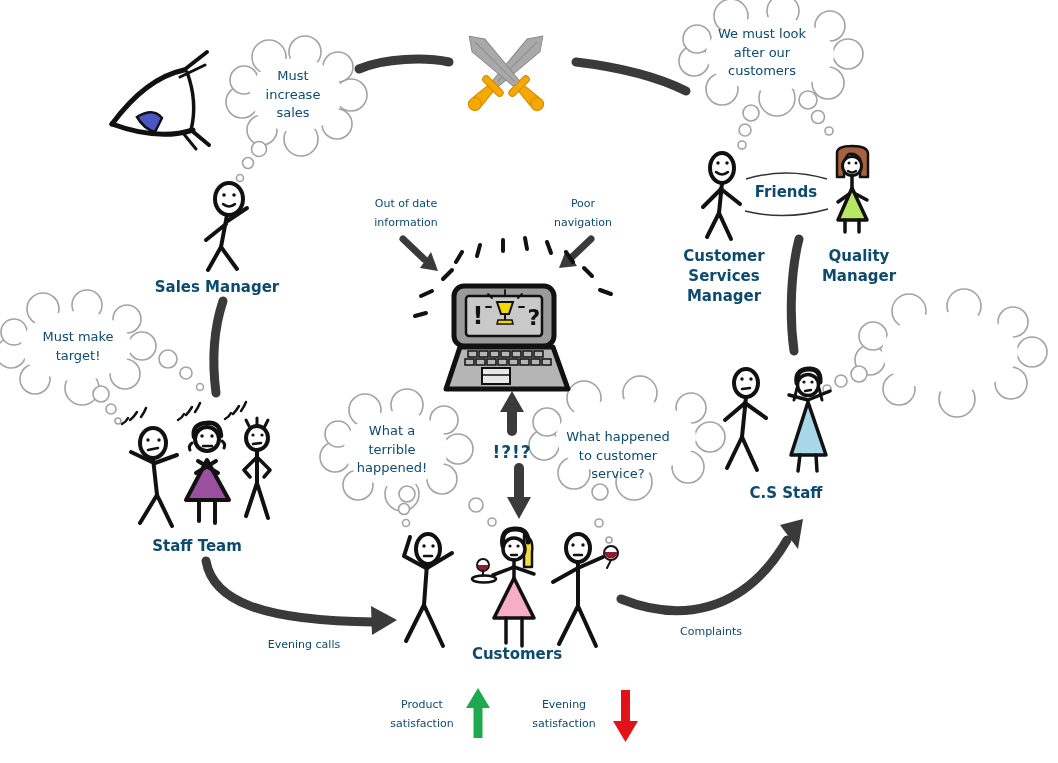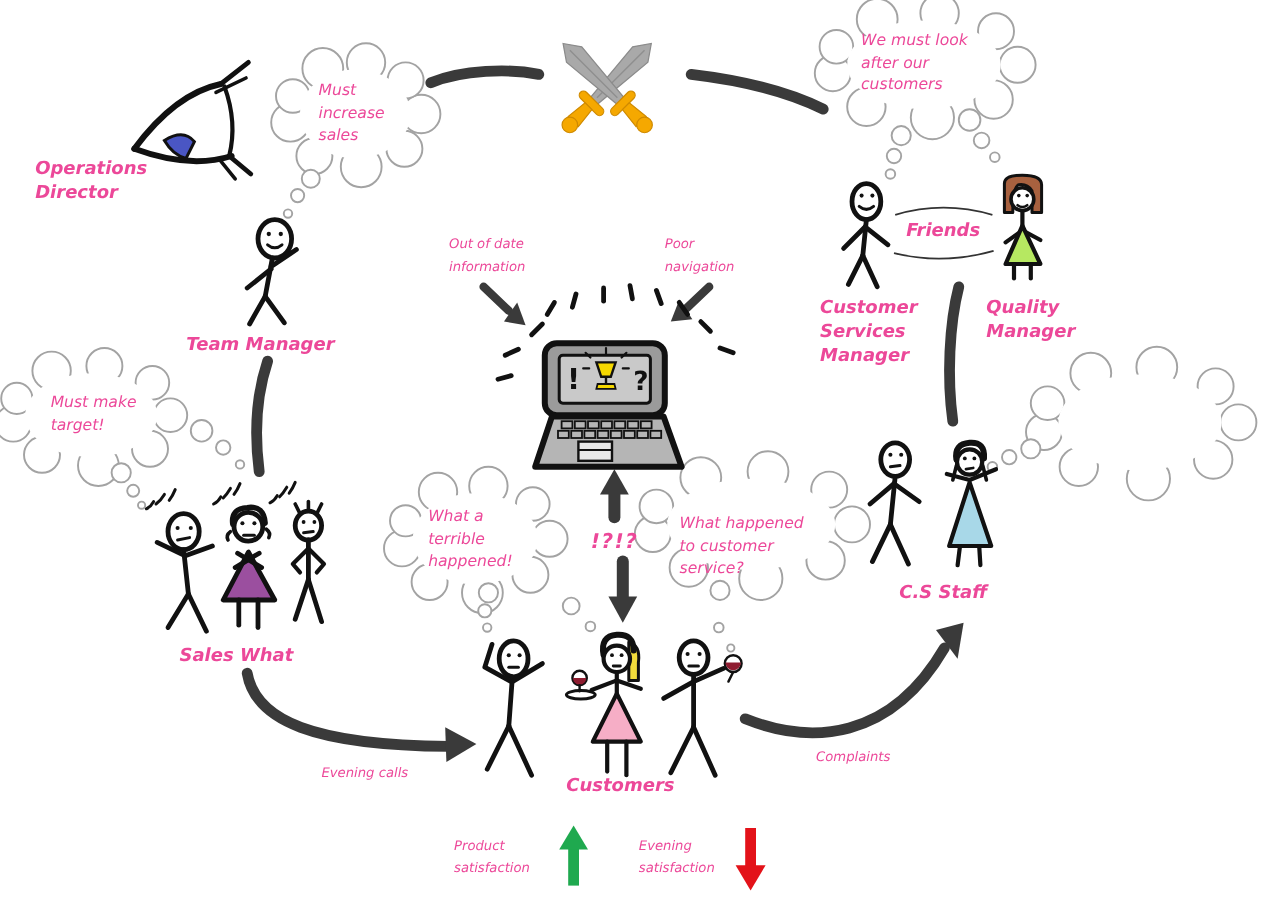--- a/index.html
+++ b/index.html
@@ -1,19 +1,19 @@
 <!DOCTYPE html>
 <html><head>
 <meta charset="utf-8">
 <style>
   html,body{margin:0;padding:0;background:#fff;}
   #canvas{position:relative;width:1058px;height:763px;background:#fff;overflow:hidden;
           font-family:"DejaVu Sans",sans-serif;color:#111;}
   #art{position:absolute;left:0;top:0;}
-  .lbl{position:absolute;transform:translate(-50%,-50%);white-space:nowrap;color:#ec4899;font-style:italic;}
+  .lbl{position:absolute;transform:translate(-50%,-50%);text-align:center;white-space:nowrap;color:#0c4a6e;}
   .name{font-weight:bold;font-size:15px;line-height:20px;}
   .note{font-size:13px;line-height:18.5px;}
   .ann{font-size:11px;line-height:19px;}
   .bang{font-weight:bold;font-size:17px;letter-spacing:1px;}
 </style>
 </head>
 <body>
 
 <div id="canvas">
 
@@ -396,26 +396,22 @@
   <g fill="#1fa94f">
     <rect x="473.5" y="705" width="9" height="33"></rect>
     <polygon points="478,688 466,708 490,708"></polygon>
   </g>
   <g fill="#e31219">
     <rect x="621" y="690" width="9" height="33"></rect>
     <polygon points="625.5,742 613,721 638,721"></polygon>
   </g>
 </svg>
 
-<div class="lbl name" style="left:76px;top:150px">
-  <div>Operations</div>
-  <div>Director</div>
-</div>
-<div class="lbl name" style="left:217px;top:287px">Team Manager</div>
-<div class="lbl name" style="left:197px;top:546px">Sales What</div>
+<div class="lbl name" style="left:217px;top:287px">Sales Manager</div>
+<div class="lbl name" style="left:197px;top:546px">Staff Team</div>
 <div class="lbl name" style="left:517px;top:654px">Customers</div>
 <div class="lbl name" style="left:786px;top:493px">C.S Staff</div>
 <div class="lbl name" style="left:724px;top:276px">
   <div>Customer</div>
   <div>Services</div>
   <div>Manager</div>
 </div>
 <div class="lbl name" style="left:859px;top:266px">
   <div>Quality</div>
   <div>Manager</div>
@@ -451,21 +447,21 @@
   <div>Out of date</div>
   <div>information</div>
 </div>
 <div class="lbl ann" style="left:583px;top:213px">
   <div>Poor</div>
   <div>navigation</div>
 </div>
 <div class="lbl bang" style="left:512px;top:452px">!?!?</div>
 <div class="lbl ann" style="left:304px;top:644px">Evening calls</div>
 <div class="lbl ann" style="left:711px;top:631px">Complaints</div>
-<div class="lbl ann" style="left:410px;top:714px">
+<div class="lbl ann" style="left:422px;top:714px">
   <div>Product</div>
   <div>satisfaction</div>
 </div>
 <div class="lbl ann" style="left:564px;top:714px">
   <div>Evening</div>
   <div>satisfaction</div>
 </div>
 
 </div>
 

